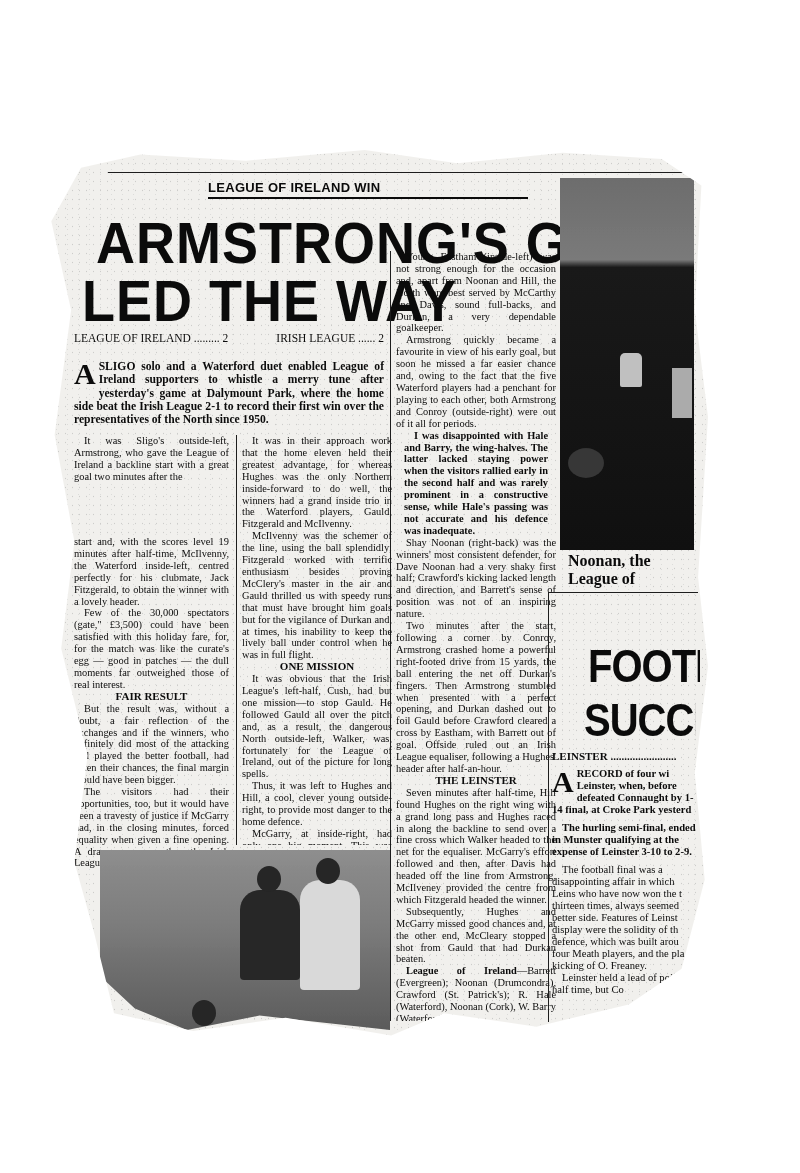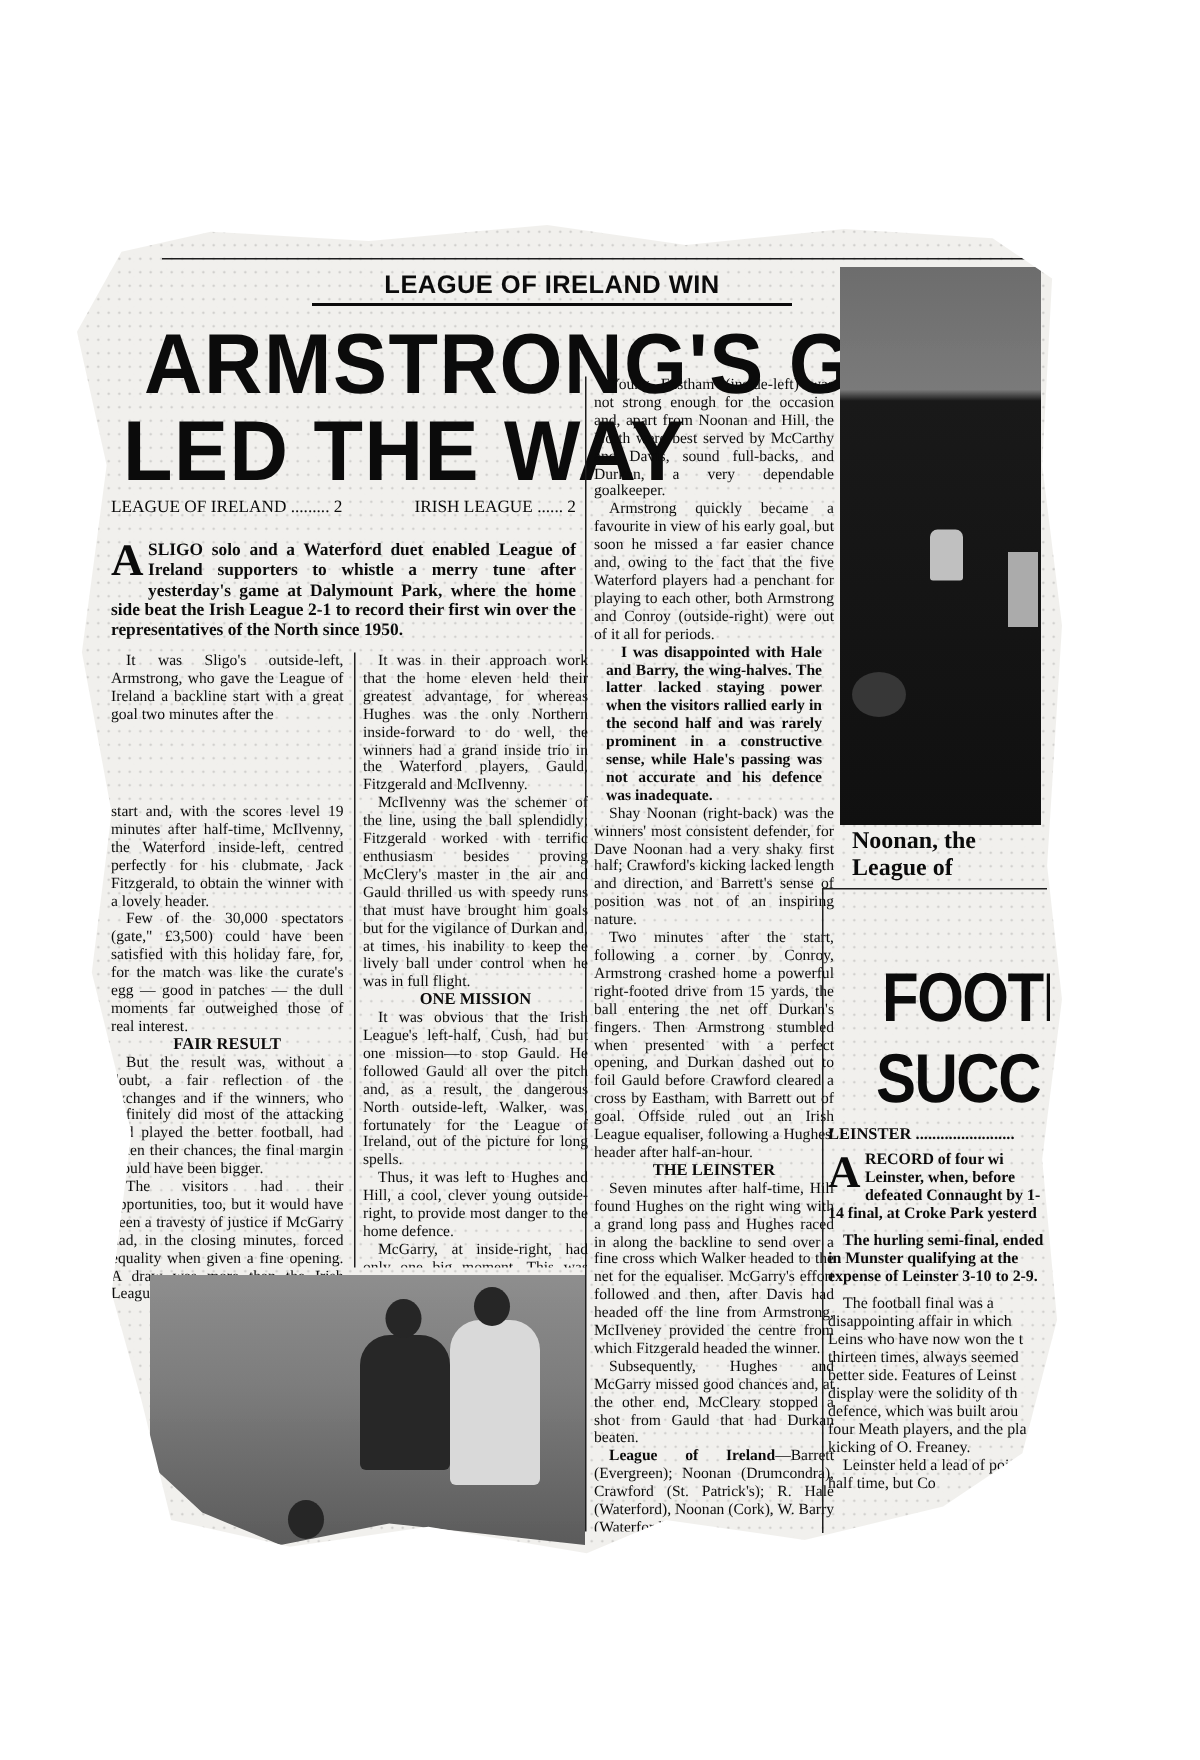--- a/index.html
+++ b/index.html
@@ -3,21 +3,21 @@
 <meta charset="utf-8">
 <style>
   html,body{margin:0;padding:0;background:#ffffff;}
   body{width:800px;height:1173px;position:relative;overflow:hidden;font-family:"Liberation Serif",serif;color:#111;}
   .clip{position:absolute;left:48px;top:150px;width:660px;height:890px;background:#ecebe8;
         clip-path:polygon(5% 2%,14% 0.5%,30% 1.2%,48% 0%,62% 1.5%,78% 0.3%,93% 1%,99% 4%,98% 18%,100% 30%,98.5% 48%,100% 58%,98% 70%,99.5% 82%,96% 92%,88% 96%,74% 98.5%,60% 97%,52% 99.5%,36% 97.5%,22% 99%,10% 97%,7% 88%,4% 80%,6% 68%,2% 56%,4% 44%,1% 32%,3.5% 18%,0.5% 8%);
         filter:contrast(1.05);}
   .grain{position:absolute;inset:0;background-image:radial-gradient(#8a8a8a 0.6px,transparent 0.8px),radial-gradient(#b5b5b5 0.5px,transparent 0.7px);
          background-size:7px 9px,11px 5px;background-position:0 0,3px 2px;opacity:.35;pointer-events:none;}
   .abs{position:absolute;}
-  .kicker{left:160px;top:30px;width:320px;text-align:center;font-family:"Liberation Sans",sans-serif;font-weight:bold;font-size:17px;letter-spacing:.3px;
+  .kicker{left:160px;top:30px;width:320px;font-family:"Liberation Sans",sans-serif;font-weight:bold;font-size:13px;letter-spacing:.3px;
           border-bottom:2px solid #111;padding-bottom:2px;}
   .toprule{left:60px;top:22px;width:590px;border-top:1.5px solid #222;}
   .headline{font-family:"Liberation Sans",sans-serif;font-weight:bold;font-size:54px;line-height:54px;letter-spacing:1px;transform:scaleY(1.05);}
   .h1{left:48px;top:66px;}
   .h2{left:34px;top:124px;}
   .scoreline{left:26px;top:182px;width:310px;font-weight:normal;font-size:11.5px;display:flex;justify-content:space-between;}
   .intro{left:26px;top:210px;width:310px;font-weight:bold;font-size:11.6px;line-height:13.3px;text-align:justify;}
   .dropcap{float:left;font-size:30px;line-height:26px;font-weight:bold;margin:1px 3px 0 0;}
   .col{font-size:10.4px;line-height:11.9px;text-align:justify;}
   .col p{margin:0;text-indent:10px;}

